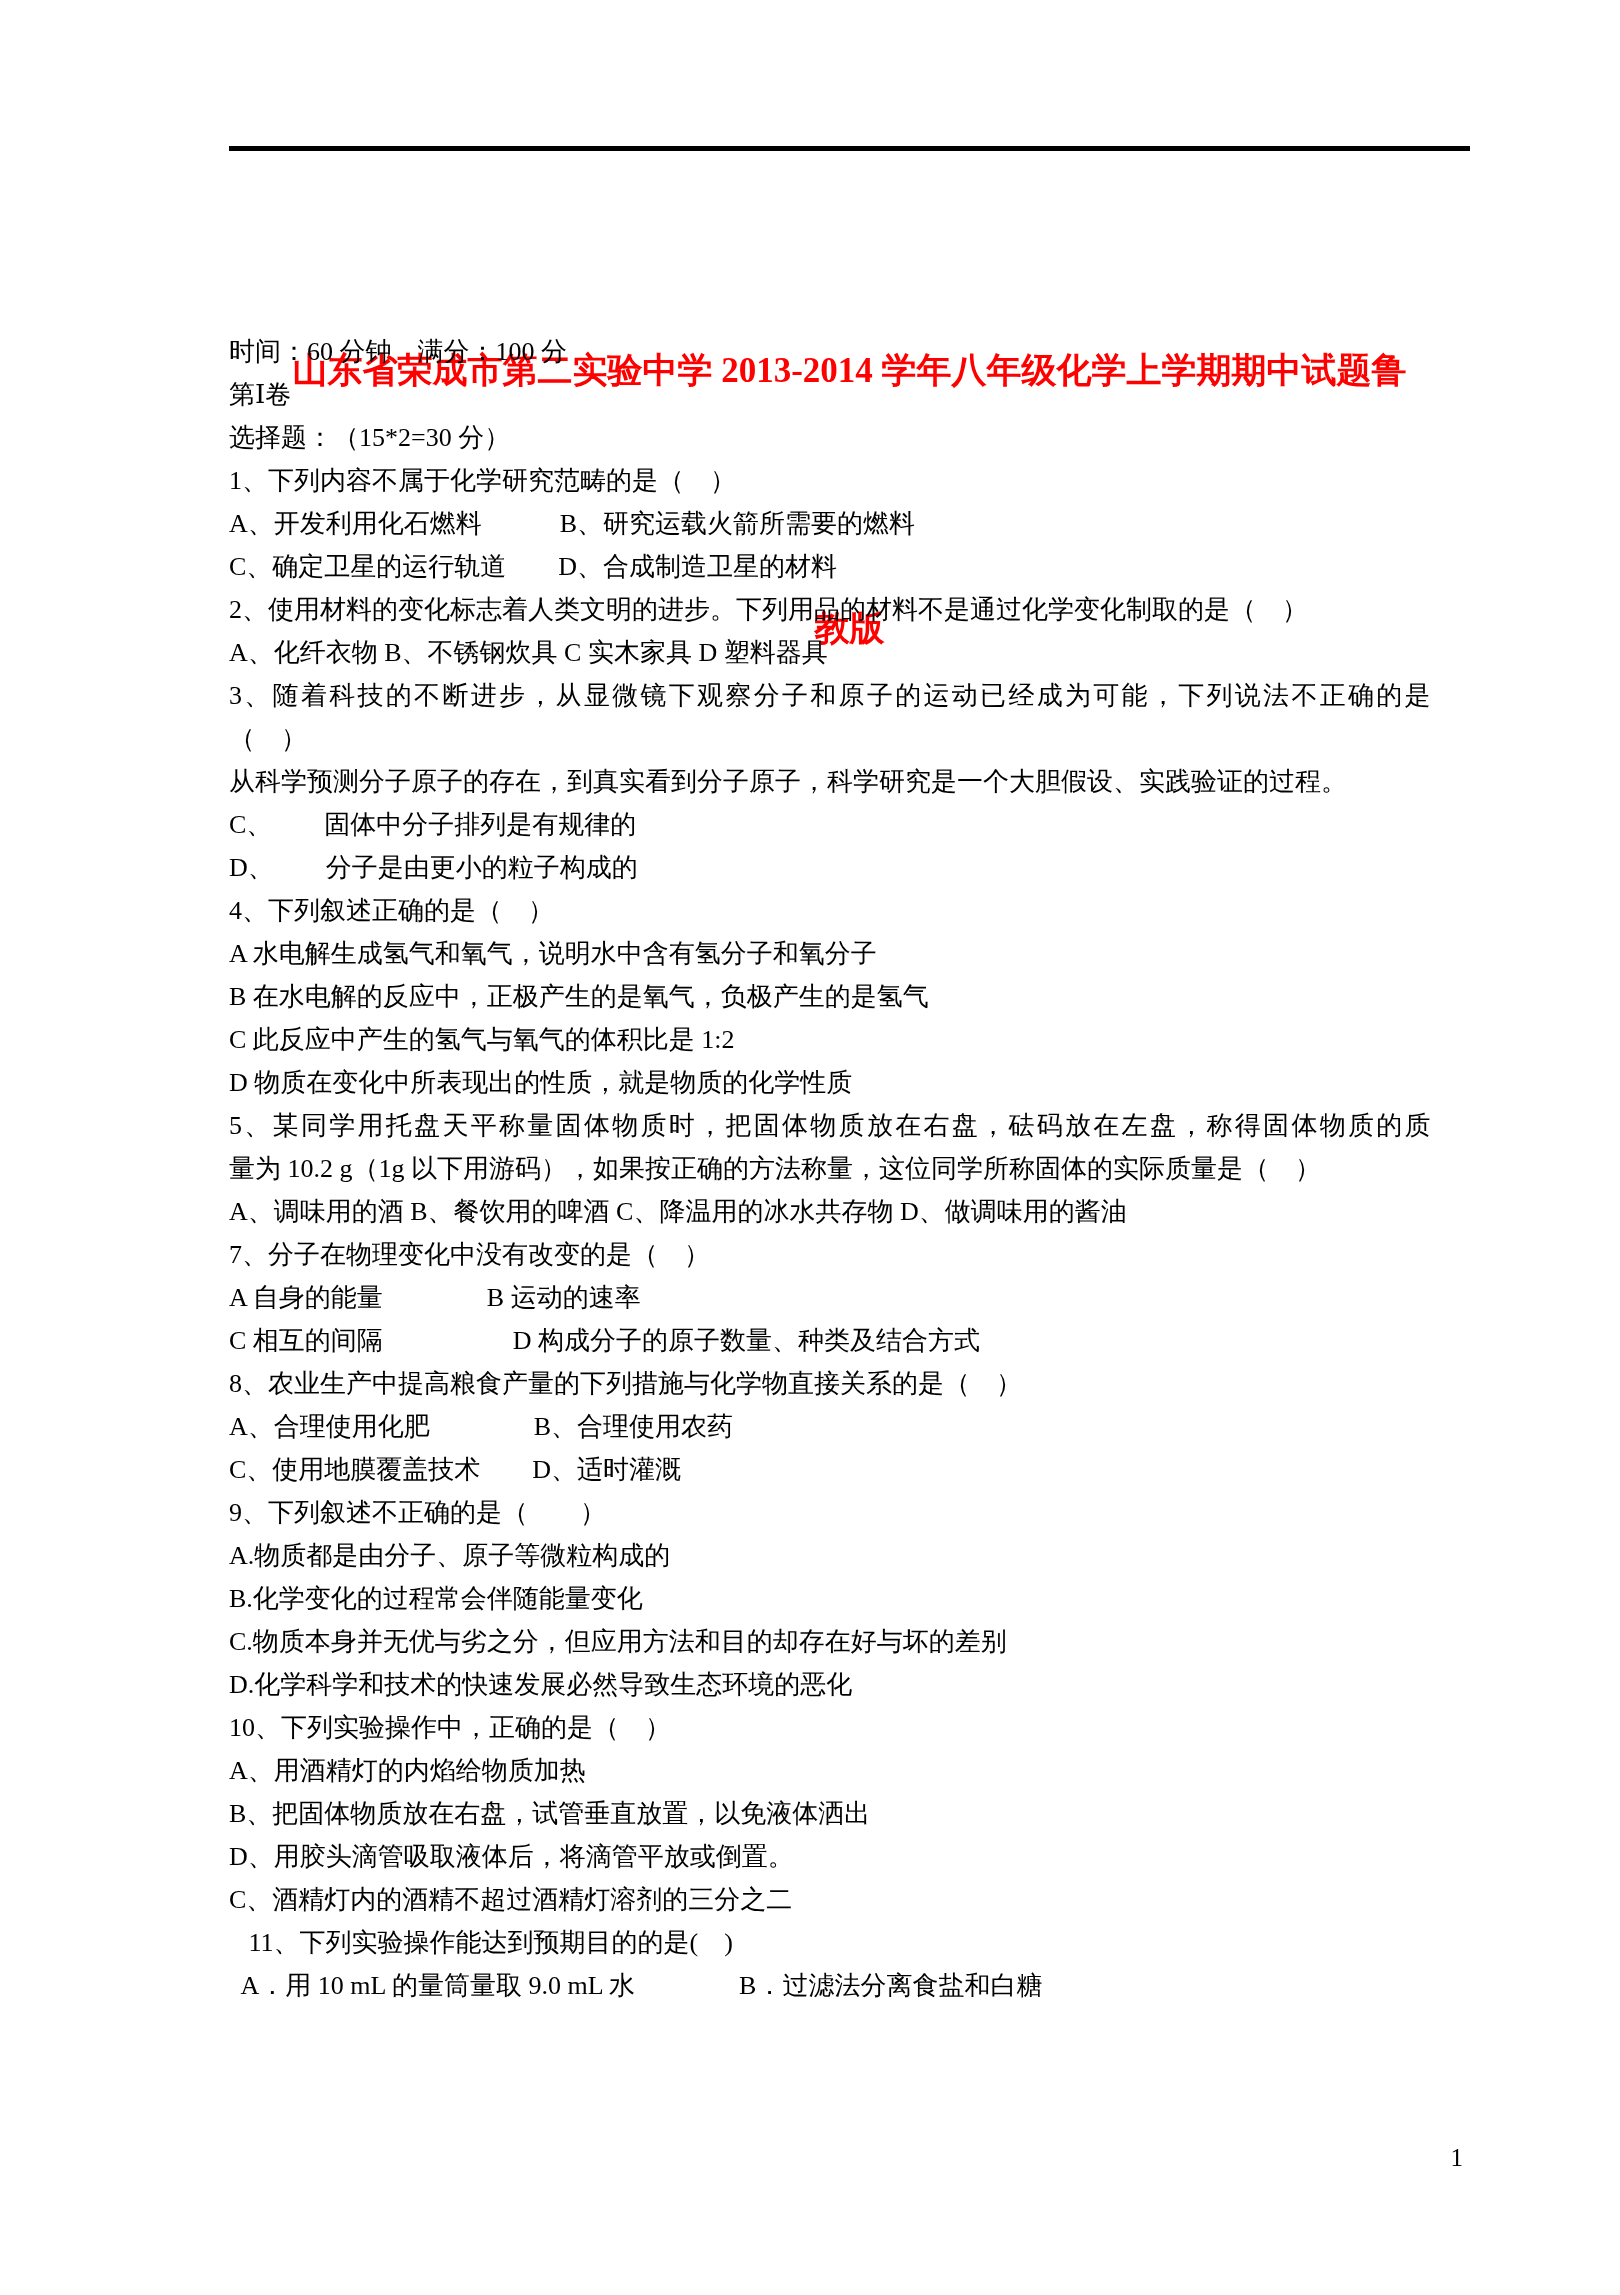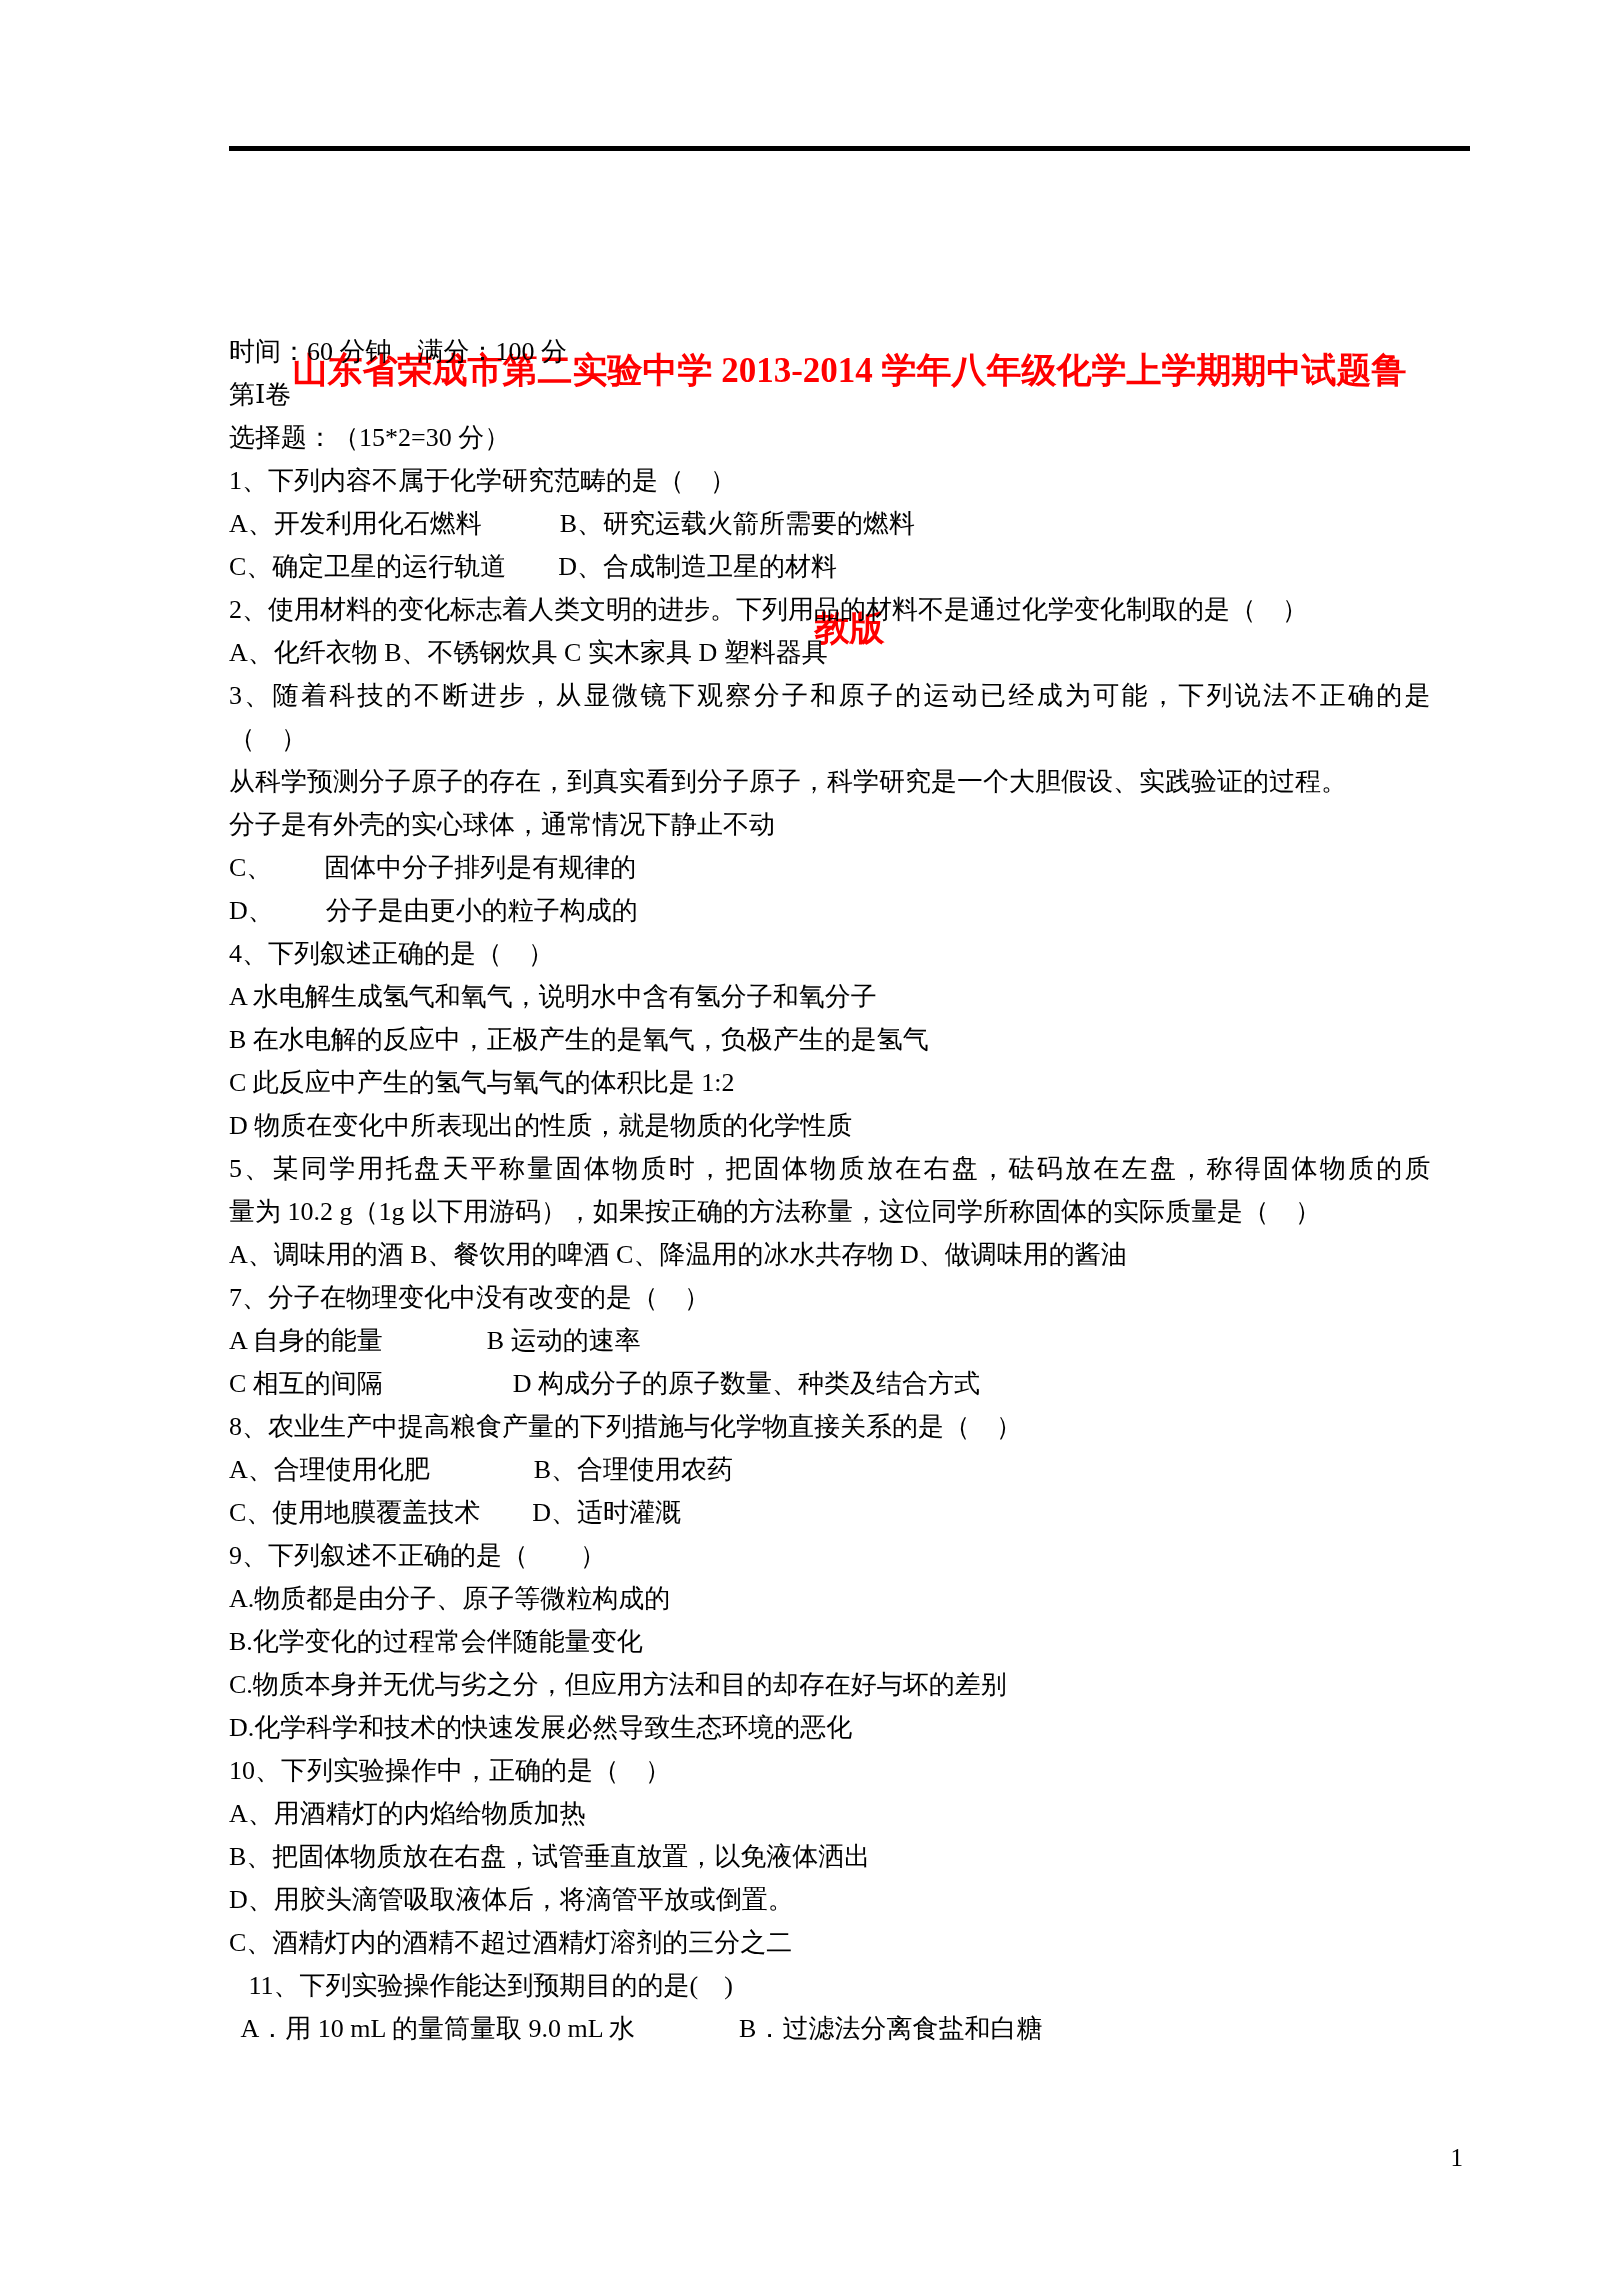--- a/index.html
+++ b/index.html
@@ -72,21 +72,20 @@
     <div class="line">第Ⅰ卷</div>
     <div class="line">选择题：（15*2=30 分）</div>
     <div class="line">1、下列内容不属于化学研究范畴的是（　）</div>
     <div class="line">A、开发利用化石燃料　　　B、研究运载火箭所需要的燃料</div>
     <div class="line">C、确定卫星的运行轨道　　D、合成制造卫星的材料</div>
     <div class="line">2、使用材料的变化标志着人类文明的进步。下列用品的材料不是通过化学变化制取的是（　）</div>
     <div class="line">A、化纤衣物 B、不锈钢炊具 C 实木家具 D 塑料器具</div>
     <div class="line stretch">3、随着科技的不断进步，从显微镜下观察分子和原子的运动已经成为可能，下列说法不正确的是</div>
     <div class="line">（　）</div>
     <div class="line">从科学预测分子原子的存在，到真实看到分子原子，科学研究是一个大胆假设、实践验证的过程。</div>
-    <div class="line">分子是有外壳的实心球体，通常情况下静止不动</div>
     <div class="line">C、　　固体中分子排列是有规律的</div>
     <div class="line">D、　　分子是由更小的粒子构成的</div>
     <div class="line">4、下列叙述正确的是（　）</div>
     <div class="line">A 水电解生成氢气和氧气，说明水中含有氢分子和氧分子</div>
     <div class="line">B 在水电解的反应中，正极产生的是氧气，负极产生的是氢气</div>
     <div class="line">C 此反应中产生的氢气与氧气的体积比是 1:2</div>
     <div class="line">D 物质在变化中所表现出的性质，就是物质的化学性质</div>
     <div class="line stretch">5、某同学用托盘天平称量固体物质时，把固体物质放在右盘，砝码放在左盘，称得固体物质的质</div>
     <div class="line">量为 10.2 g（1g 以下用游码），如果按正确的方法称量，这位同学所称固体的实际质量是（　）</div>
     <div class="line">A、调味用的酒 B、餐饮用的啤酒 C、降温用的冰水共存物 D、做调味用的酱油</div>

